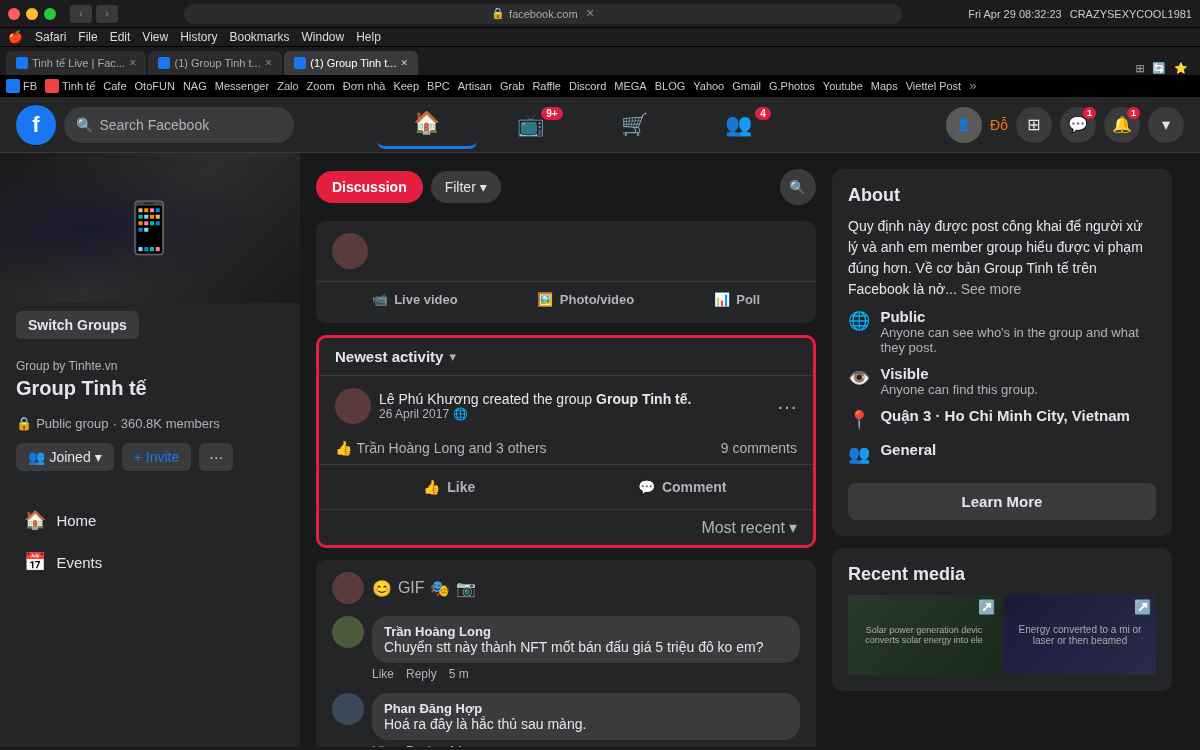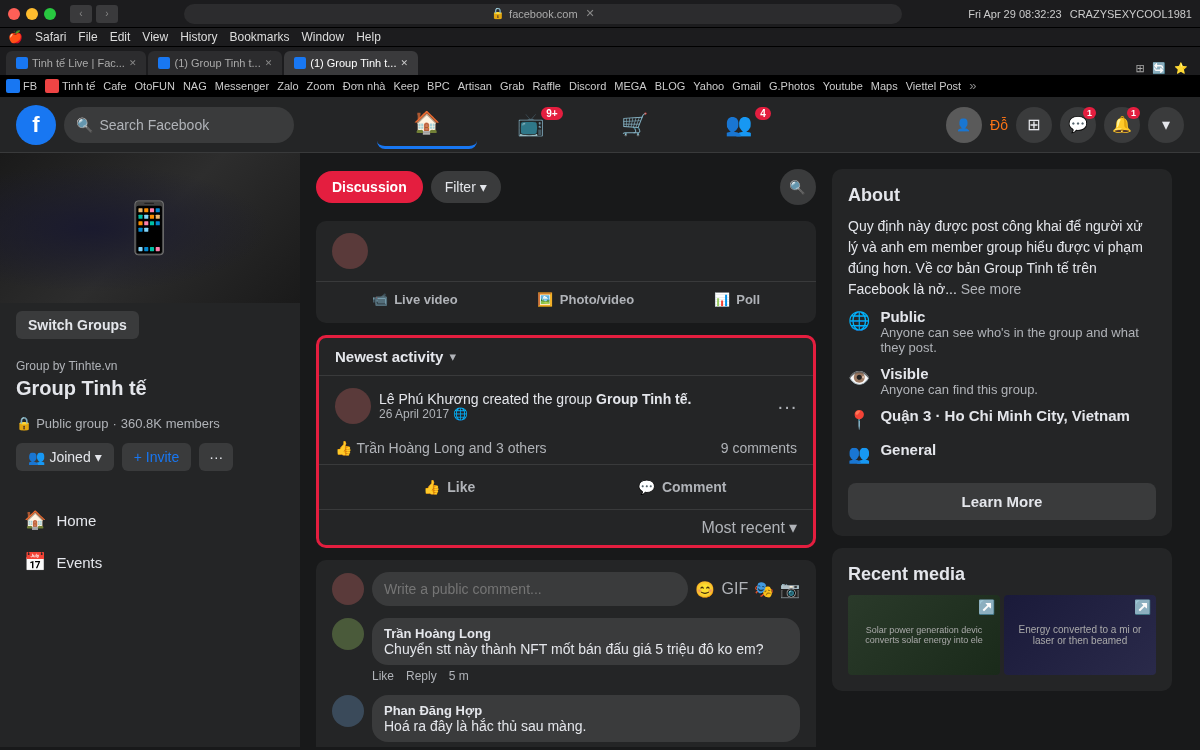--- a/index.html
+++ b/index.html
@@ -379,21 +379,20 @@
         <div class="most-recent-bar">
           <span>Most recent</span>
           <span style="margin-left:4px;">▾</span>
         </div>
       </div>
 
       <div class="comments-section">
 
         <div class="comment-write">
           <div style="width:32px; height:32px; border-radius:50%; background:#5a3a3a; flex-shrink:0;"></div>
-          <input class="comment-input" placeholder="Write a public comment..." style="background: rgb(58, 59, 60); border: none; color: rgb(176, 179, 184); font-size: 14px; flex: 1 1 0%; height: 34px; border-radius: 20px; padding: 0px 12px;">
           <div class="comment-icons">
             <span class="comment-icon">😊</span>
             <span class="comment-icon">GIF</span>
             <span class="comment-icon">🎭</span>
             <span class="comment-icon">📷</span>
           </div>
         </div>
 
         <div class="comment">
           <div class="comment-avatar"></div>

